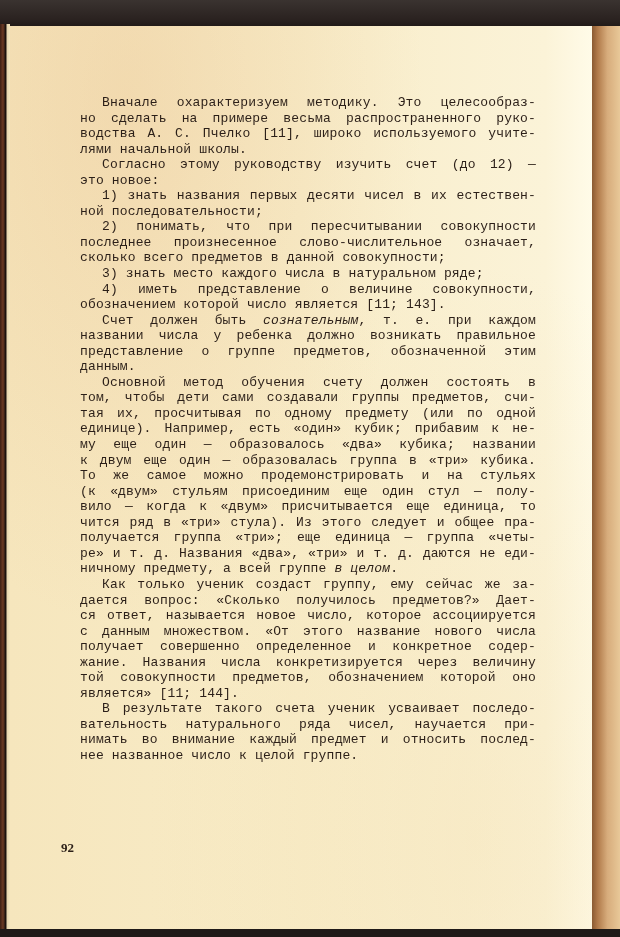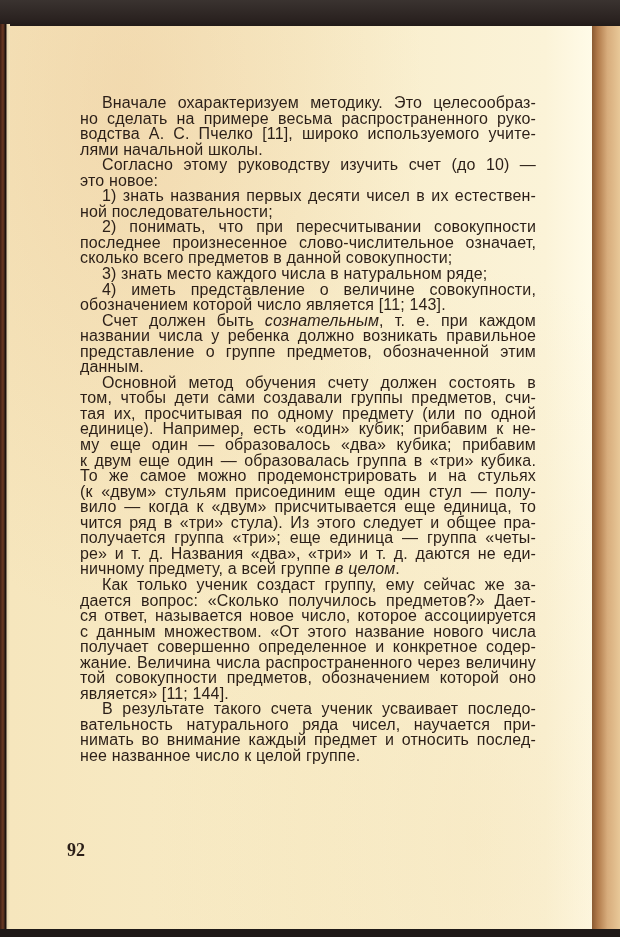--- a/index.html
+++ b/index.html
@@ -25,60 +25,60 @@
         radial-gradient(ellipse at 20% 8%, rgba(232,190,140,0.35) 0%, rgba(232,190,140,0) 45%),
         radial-gradient(ellipse at 80% 90%, rgba(240,215,160,0.25) 0%, rgba(240,215,160,0) 50%),
         linear-gradient(90deg, #f6e6bd 0%, #f8ecc8 50%, #fbf3d8 92%, #fffbe8 100%);
     }
     .next-page-edge {
       position: absolute; left: 592px; top: 26px; width: 28px; height: 904px;
       background: linear-gradient(90deg, #8a5a32 0%, #b07a4a 20%, #d7ac7c 55%, #e8c898 100%);
     }
     .text-block {
       position: absolute; left: 80px; top: 95px; width: 456px;
-      font-family: Liberation Sans, sans-serif;
-      font-size: 16px;
+      font-family: Liberation Mono, monospace;
+      font-size: 13px;
       line-height: 15.55px;
       color: #2b1f18;
       letter-spacing: 0.15px;
     }
     .line {
       display: block;
       white-space: nowrap;
       text-align: justify;
       text-align-last: justify;
       height: 15.55px;
     }
     .line.last { text-align-last: left; }
     .line.indent { padding-left: 22px; }
     .page-number {
-      position: absolute; left: 67px; top: 840px;
+      position: absolute; left: 61px; top: 840px;
       font-family: "Liberation Serif", "DejaVu Serif", serif;
-      font-size: 18px; font-weight: bold; color: #2b1f18;
+      font-size: 13px; font-weight: bold; color: #2b1f18;
     }
     em { font-style: italic; }
   </style>
 </head>
 <body>
 
 <div class="top-band"></div>
 <div class="left-spine"></div>
 <div class="page"></div>
 <div class="next-page-edge"></div>
 <div class="bottom-band"></div>
 
 <div class="text-block" id="text-block">
     <div>
       <span class="line indent">Вначале охарактеризуем методику. Это целесообраз-</span>
       <span class="line">но сделать на примере весьма распространенного руко-</span>
       <span class="line">водства А. С. Пчелко [11], широко используемого учите-</span>
       <span class="line last">лями начальной школы.</span>
     </div>
     <div>
-      <span class="line indent">Согласно этому руководству изучить счет (до 10) —</span>
+      <span class="line indent">Согласно этому руководству изучить счет (до 12) —</span>
       <span class="line last">это новое:</span>
     </div>
     <div>
       <span class="line indent">1) знать названия первых десяти чисел в их естествен-</span>
       <span class="line last">ной последовательности;</span>
     </div>
     <div>
       <span class="line indent">2) понимать, что при пересчитывании совокупности</span>
       <span class="line">последнее произнесенное слово-числительное означает,</span>
       <span class="line last">сколько всего предметов в данной совокупности;</span>
@@ -94,37 +94,37 @@
       <span class="line indent">Счет должен быть <em>сознательным</em>, т. е. при каждом</span>
       <span class="line">названии числа у ребенка должно возникать правильное</span>
       <span class="line">представление о группе предметов, обозначенной этим</span>
       <span class="line last">данным.</span>
     </div>
     <div>
       <span class="line indent">Основной метод обучения счету должен состоять в</span>
       <span class="line">том, чтобы дети сами создавали группы предметов, счи-</span>
       <span class="line">тая их, просчитывая по одному предмету (или по одной</span>
       <span class="line">единице). Например, есть «один» кубик; прибавим к не-</span>
-      <span class="line">му еще один — образовалось «два» кубика; прибавим</span>
+      <span class="line">му еще один — образовалось «два» кубика; названии</span>
       <span class="line">к двум еще один — образовалась группа в «три» кубика.</span>
       <span class="line">То же самое можно продемонстрировать и на стульях</span>
       <span class="line">(к «двум» стульям присоединим еще один стул — полу-</span>
       <span class="line">вило — когда к «двум» присчитывается еще единица, то</span>
       <span class="line">чится ряд в «три» стула). Из этого следует и общее пра-</span>
       <span class="line">получается группа «три»; еще единица — группа «четы-</span>
       <span class="line">ре» и т. д. Названия «два», «три» и т. д. даются не еди-</span>
       <span class="line last">ничному предмету, а всей группе <em>в целом</em>.</span>
     </div>
     <div>
       <span class="line indent">Как только ученик создаст группу, ему сейчас же за-</span>
       <span class="line">дается вопрос: «Сколько получилось предметов?» Дает-</span>
       <span class="line">ся ответ, называется новое число, которое ассоциируется</span>
       <span class="line">с данным множеством. «От этого название нового числа</span>
       <span class="line">получает совершенно определенное и конкретное содер-</span>
-      <span class="line">жание. Величина числа распространенного через величину</span>
+      <span class="line">жание. Названия числа конкретизируется через величину</span>
       <span class="line">той совокупности предметов, обозначением которой оно</span>
       <span class="line last">является» [11; 144].</span>
     </div>
     <div>
       <span class="line indent">В результате такого счета ученик усваивает последо-</span>
       <span class="line">вательность натурального ряда чисел, научается при-</span>
       <span class="line">нимать во внимание каждый предмет и относить послед-</span>
       <span class="line last">нее названное число к целой группе.</span>
     </div>
   </div>

